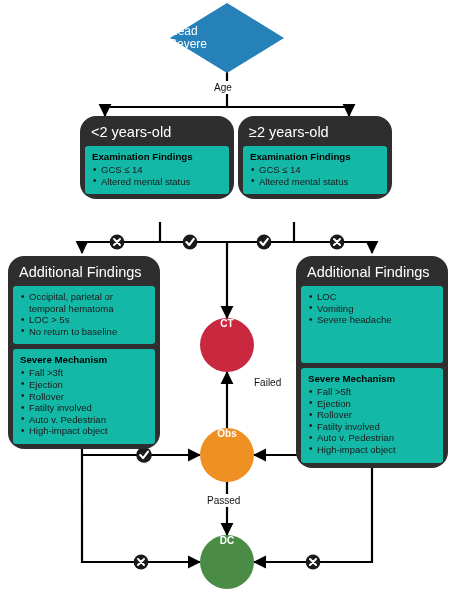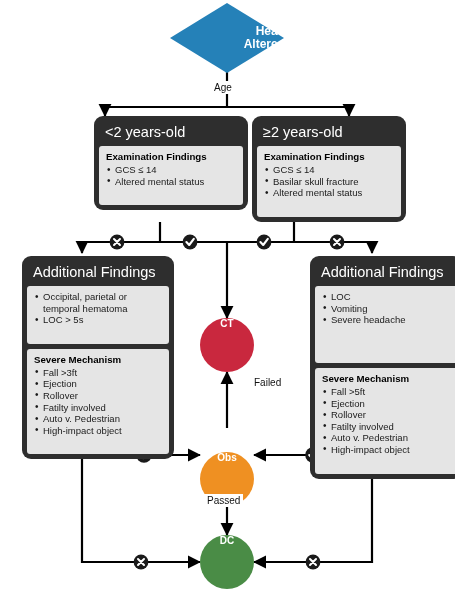--- a/index.html
+++ b/index.html
@@ -35,51 +35,50 @@
     position: absolute;
     left: 0; top: 0;
     width: 100%; height: 100%;
   }
   .diamond-label {
     position: absolute;
     left: 0; top: 0;
     width: 100%; height: 100%;
     display: flex;
     flex-direction: column;
-    align-items: flex-end;
+    align-items: flex-start;
     justify-content: center;
     color: #ffffff;
     font-size: 12px;
-    font-weight: bold;
+    font-weight: normal;
     line-height: 13px;
     text-align: center;
     pointer-events: none;
   }
 
   
   .card {
     position: absolute;
     background: #2e2e2e;
-    border-radius: 9px;
+    border-radius: 16px;
     box-sizing: border-box;
     padding: 5px;
     box-shadow: 0 0 0 0 rgba(0,0,0,0);
-    margin-left: 14px;
   }
   .card-title {
     color: #ffffff;
     font-size: 14.5px;
     padding: 3px 6px 6px 6px;
     line-height: 16px;
     white-space: nowrap;
   }
   .card-body {
-    background: #e5e5e5;
+    background: #14b8a6;
     border-radius: 3px;
-    padding: 5px 7px 18px 7px;
+    padding: 5px 7px 7px 7px;
     box-sizing: border-box;
   }
   .card-body + .card-body {
     margin-top: 5px;
   }
   .body-heading {
     font-size: 9.7px;
     font-weight: bold;
     color: #000000;
     line-height: 12px;
@@ -218,21 +217,21 @@
       <path d="M310,559 L316,565 M316,559 L310,565" stroke="#ffffff" stroke-width="2" stroke-linecap="round" fill="none"></path>
     </g>
   </svg>
 
   <div class="diamond-wrap" style="left:169px; top:2px;">
     <svg class="diamond-shape" viewBox="0 0 116 72">
       <polygon points="58,1 115,36 58,71 1,36" fill="#2581b8"></polygon>
     </svg>
     <div class="diamond-label">
       <span>Head</span>
-      <span>Altered</span>
+      <span>Severe</span>
     </div>
   </div>
 
   <div class="edge-label" style="left:211px; top:81px;">Age</div>
 
   <div class="card" style="left:80px; top:116px; width:154px;">
     <div class="card-title">&lt;2 years-old</div>
     <div class="card-body">
       <div class="body-heading">Examination Findings</div>
       <ul class="body-list">
@@ -241,32 +240,32 @@
       </ul>
     </div>
   </div>
 
   <div class="card" style="left:238px; top:116px; width:154px;">
     <div class="card-title">≥2 years-old</div>
     <div class="card-body">
       <div class="body-heading">Examination Findings</div>
       <ul class="body-list">
         <li>GCS  ≤ 14</li>
-        <li>Basilar skull fracture</li>
         <li>Altered mental status</li>
       </ul>
     </div>
   </div>
 
   <div class="card" style="left:8px; top:256px; width:152px;">
     <div class="card-title">Additional Findings</div>
     <div class="card-body">
       <ul class="body-list">
         <li class="wrap2">Occipital, parietal or temporal hematoma</li>
         <li>LOC &gt; 5s</li>
+        <li>No return to baseline</li>
       </ul>
     </div>
     <div class="card-body">
       <div class="body-heading">Severe Mechanism</div>
       <ul class="body-list">
         <li>Fall &gt;3ft</li>
         <li>Ejection</li>
         <li>Rollover</li>
         <li>Fatilty involved</li>
         <li>Auto v. Pedestrian</li>
@@ -296,21 +295,21 @@
       </ul>
     </div>
   </div>
 
   <div class="node-circle" style="left:200px; top:318px; width:54px; height:54px; background:#c9283e;">
     <span>CT</span>
   </div>
 
   <div class="edge-label" style="left:207px; top:376px;margin-left:44px;">Failed</div>
 
-  <div class="node-circle" style="left:200px; top:452px; width:54px; height:54px; background:#ef9022;">
+  <div class="node-circle" style="left:200px; top:428px; width:54px; height:54px; background:#ef9022;">
     <span>Obs</span>
   </div>
 
   <div class="edge-label" style="left:204px; top:494px;">Passed</div>
 
   <div class="node-circle" style="left:200px; top:535px; width:54px; height:54px; background:#4a8c46;">
     <span>DC</span>
   </div>
 
 </div>

